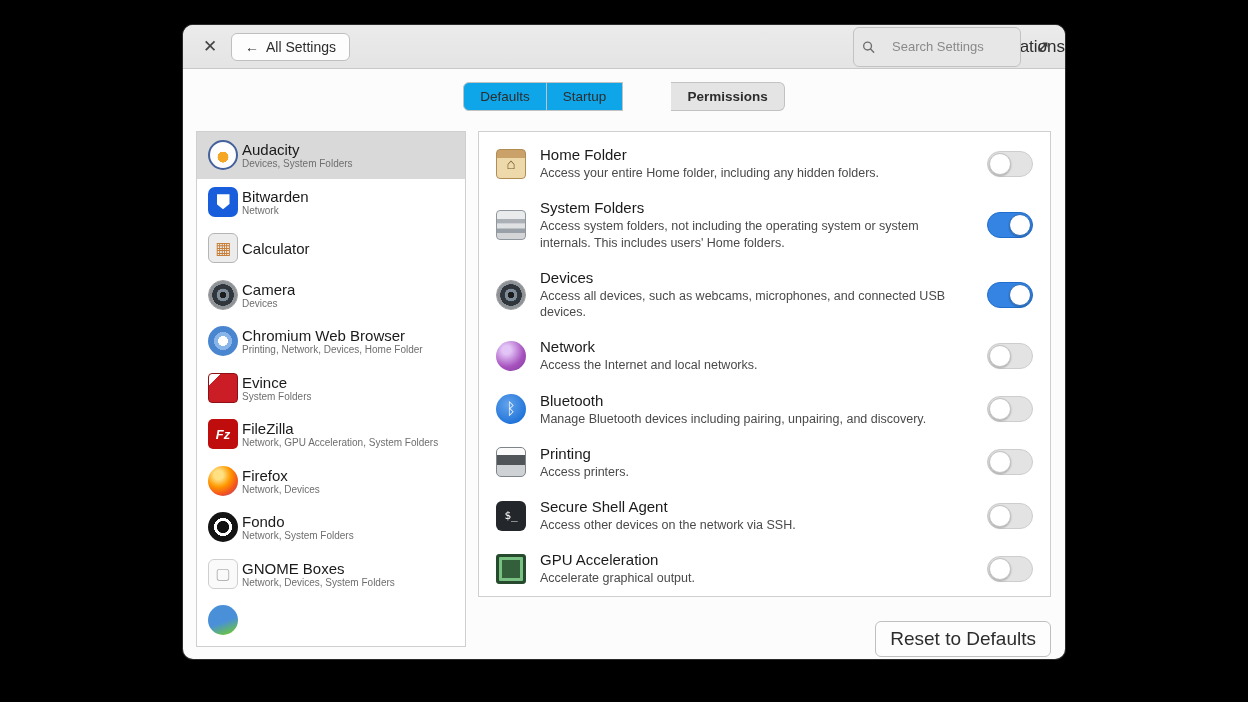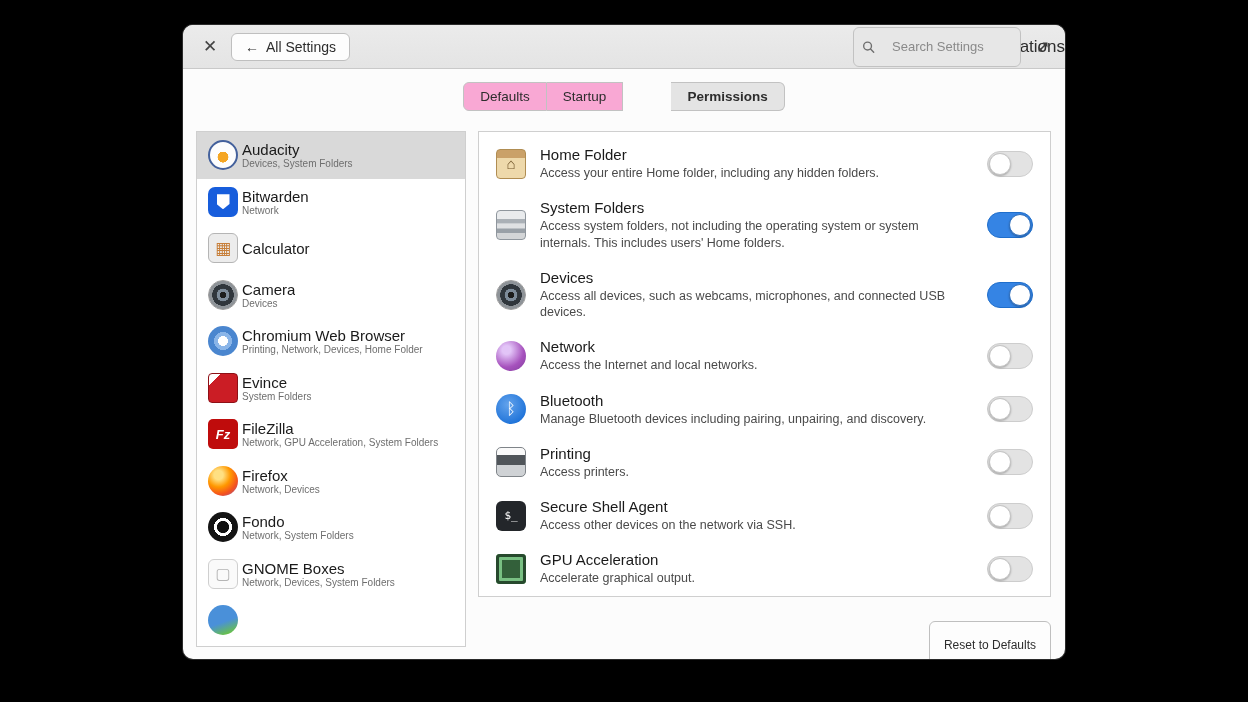--- a/index.html
+++ b/index.html
@@ -26,21 +26,21 @@
                  background:#e7e7e7; border:1px solid #c2c2c2; border-radius:6px;
                  height:40px; width:168px; padding:0 8px; z-index:2; }
   .search-wrap input { border:none; outline:none; background:transparent;
                        font-size:13px; color:#555; width:120px;
                        font-family:inherit; }
   .search-wrap input::placeholder { color:#8a8a8a; }
   .expand-btn { margin-left:14px; z-index:2; cursor:pointer; display:flex; }
 
   
   .tabbar { display:flex; justify-content:center; margin-top:13px; }
-  .tab { background:#f9a8d4; border:1px solid #c2c2c2; padding:6px 16px;
+  .tab { background:#0ea5e9; border:1px solid #c2c2c2; padding:6px 16px;
          font-size:13.5px; color:#2d2d2d; cursor:pointer; font-family:inherit; }
   .tab:first-child { border-radius:6px 0 0 6px; }
   .tab:last-child { border-radius:0 6px 6px 0; }
   .tab + .tab { border-left:none; }
   .tab.active { background:#e4e4e4; font-weight:700;margin-left:48px; }
 
   
   .sidebar { position:absolute; left:13px; top:106px; width:270px; height:516px;
              background:#fff; border:1px solid #cfcfcf; overflow:hidden; }
   .app-item { display:flex; align-items:center; gap:4px; padding:7px 11px;
@@ -65,22 +65,22 @@
             background:#e3e3e3; border:1px solid #cdcdcd; position:relative;
             cursor:pointer; }
   .toggle .knob { position:absolute; top:1px; left:1px; width:22px; height:22px;
                   border-radius:50%; background:#fff; border:1px solid #c4c4c4;
                   box-shadow:0 1px 2px rgba(0,0,0,.25); }
   .toggle.on { background:#3584e4; border-color:#1f6ecb; }
   .toggle.on .knob { left:auto; right:1px; border-color:#2b6dbd; }
 
   
   .reset-btn { position:absolute; right:14px; top:596px; background:#fdfdfd;
-               border:1px solid #bfbfbf; border-radius:6px; padding:16px 14px;
-               font-size:12px; color:#2d2d2d; cursor:pointer;
+               border:1px solid #bfbfbf; border-radius:6px; padding:6px 14px;
+               font-size:19px; color:#2d2d2d; cursor:pointer;
                font-family:inherit; }
 
   
   .icon { flex:none; width:30px; height:30px; border-radius:6px; display:flex;
           align-items:center; justify-content:center; font-size:14px; }
   .icon-audacity { border-radius:50%; border:2px solid #44619c;
     background:radial-gradient(circle at 50% 58%, #f5a623 0 27%, #fdfdfd 28%); }
   .icon-bitwarden { background:#175ddc; border-radius:7px; }
   .icon-bitwarden::after { content:""; width:13px; height:15px; background:#fff;
     clip-path:polygon(0 0,100% 0,100% 65%,50% 100%,0 65%); }

